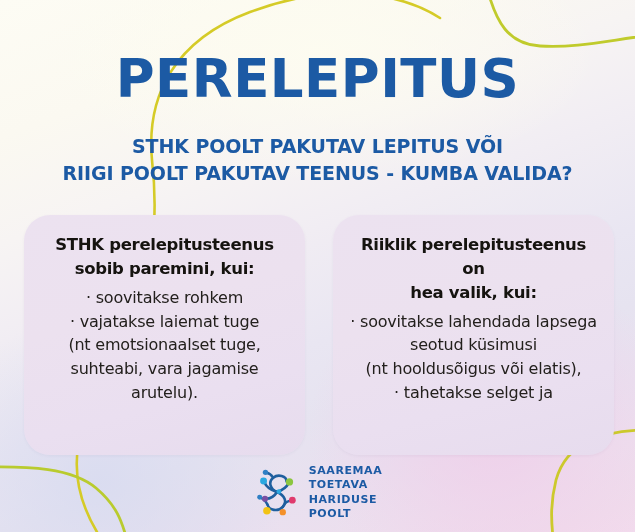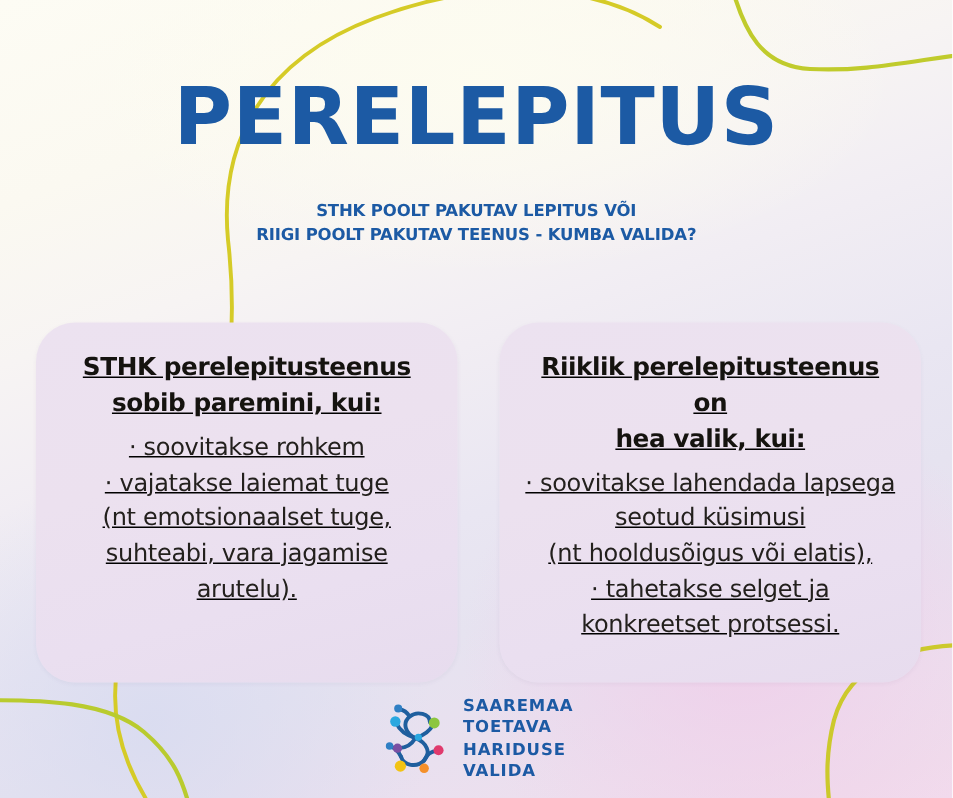--- a/index.html
+++ b/index.html
@@ -93,35 +93,34 @@
   }
 
   .subtitle {
     position: absolute;
     left: 0;
     top: 133px;
     width: 635px;
     text-align: center;
     font-family: "DejaVu Sans", sans-serif;
     font-weight: 700;
-    font-size: 11px;
+    font-size: 19px;
     letter-spacing: -0.1px;
     line-height: 1.42;
     color: #1c5aa4;
   }
   .subtitle .line { display: block; }
 
   .cards {
     position: absolute;
     left: 24px;
     top: 215px;
     width: 590px;
     display: flex;
     gap: 28px;
-    text-decoration: underline;
   }
 
   .card {
     width: 288px;
     min-height: 240px;
     border-radius: 26px;
     background: linear-gradient(165deg, #ece2f0 0%, #ece1ef 40%, #eadff0 72%, #e7dcee 100%);
     box-shadow: 0 1px 3px rgba(120,100,140,0.07);
     padding: 18px 14px 20px 14px;
     box-sizing: border-box;
@@ -223,21 +222,20 @@
       <div class="card">
         <div class="card-heading">
           <span class="line">Riiklik perelepitusteenus on</span>
           <span class="line">hea valik, kui:</span>
         </div>
         <div class="card-body">
           <span class="line">· soovitakse lahendada lapsega</span>
           <span class="line">seotud küsimusi</span>
           <span class="line">(nt hooldusõigus või elatis),</span>
           <span class="line">· tahetakse selget ja</span>
-          <span class="line">konkreetset protsessi.</span>
         </div>
       </div>
 
     </div>
 
     <div class="logo">
       <svg class="logo-mark" viewBox="0 0 100 100">
         <g fill="none" stroke="#1f5f9e" stroke-width="5.4" stroke-linecap="round">
           <path d="M70 26 C 70 14, 52 10, 42 18 C 31 27, 36 42, 50 48 C 66 55, 72 68, 62 79 C 52 90, 33 86, 30 74"></path>
           <path d="M50 48 C 38 44, 28 38, 24 28"></path>
@@ -254,18 +252,18 @@
         <circle cx="82" cy="65" r="7.0" fill="#e03a6d"></circle>
         <circle cx="14" cy="59" r="5.2" fill="#2f7fc4"></circle>
         <circle cx="29" cy="87" r="7.8" fill="#f2c314"></circle>
         <circle cx="62" cy="90" r="6.6" fill="#f4902a"></circle>
         <circle cx="54" cy="47" r="5.0" fill="#2aa8e0"></circle>
       </svg>
       <div class="logo-text">
         <span class="line">SAAREMAA</span>
         <span class="line">TOETAVA</span>
         <span class="line">HARIDUSE</span>
-        <span class="line">VALIDA</span>
+        <span class="line">POOLT</span>
       </div>
     </div>
 
   </div>
 </div>
 
 </body></html>

